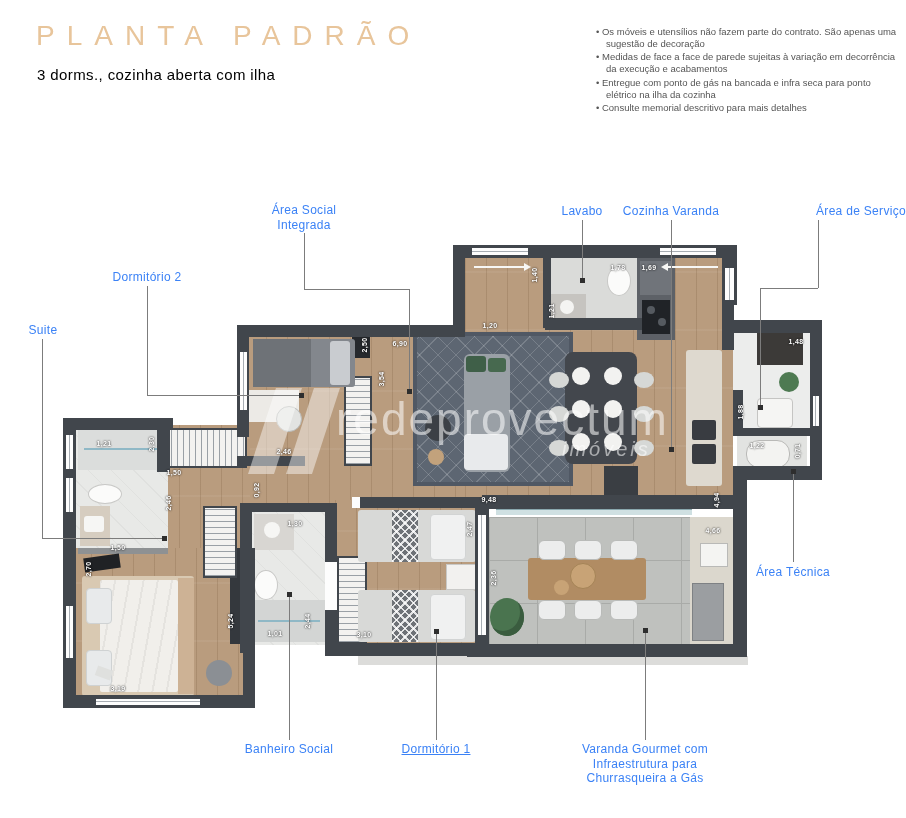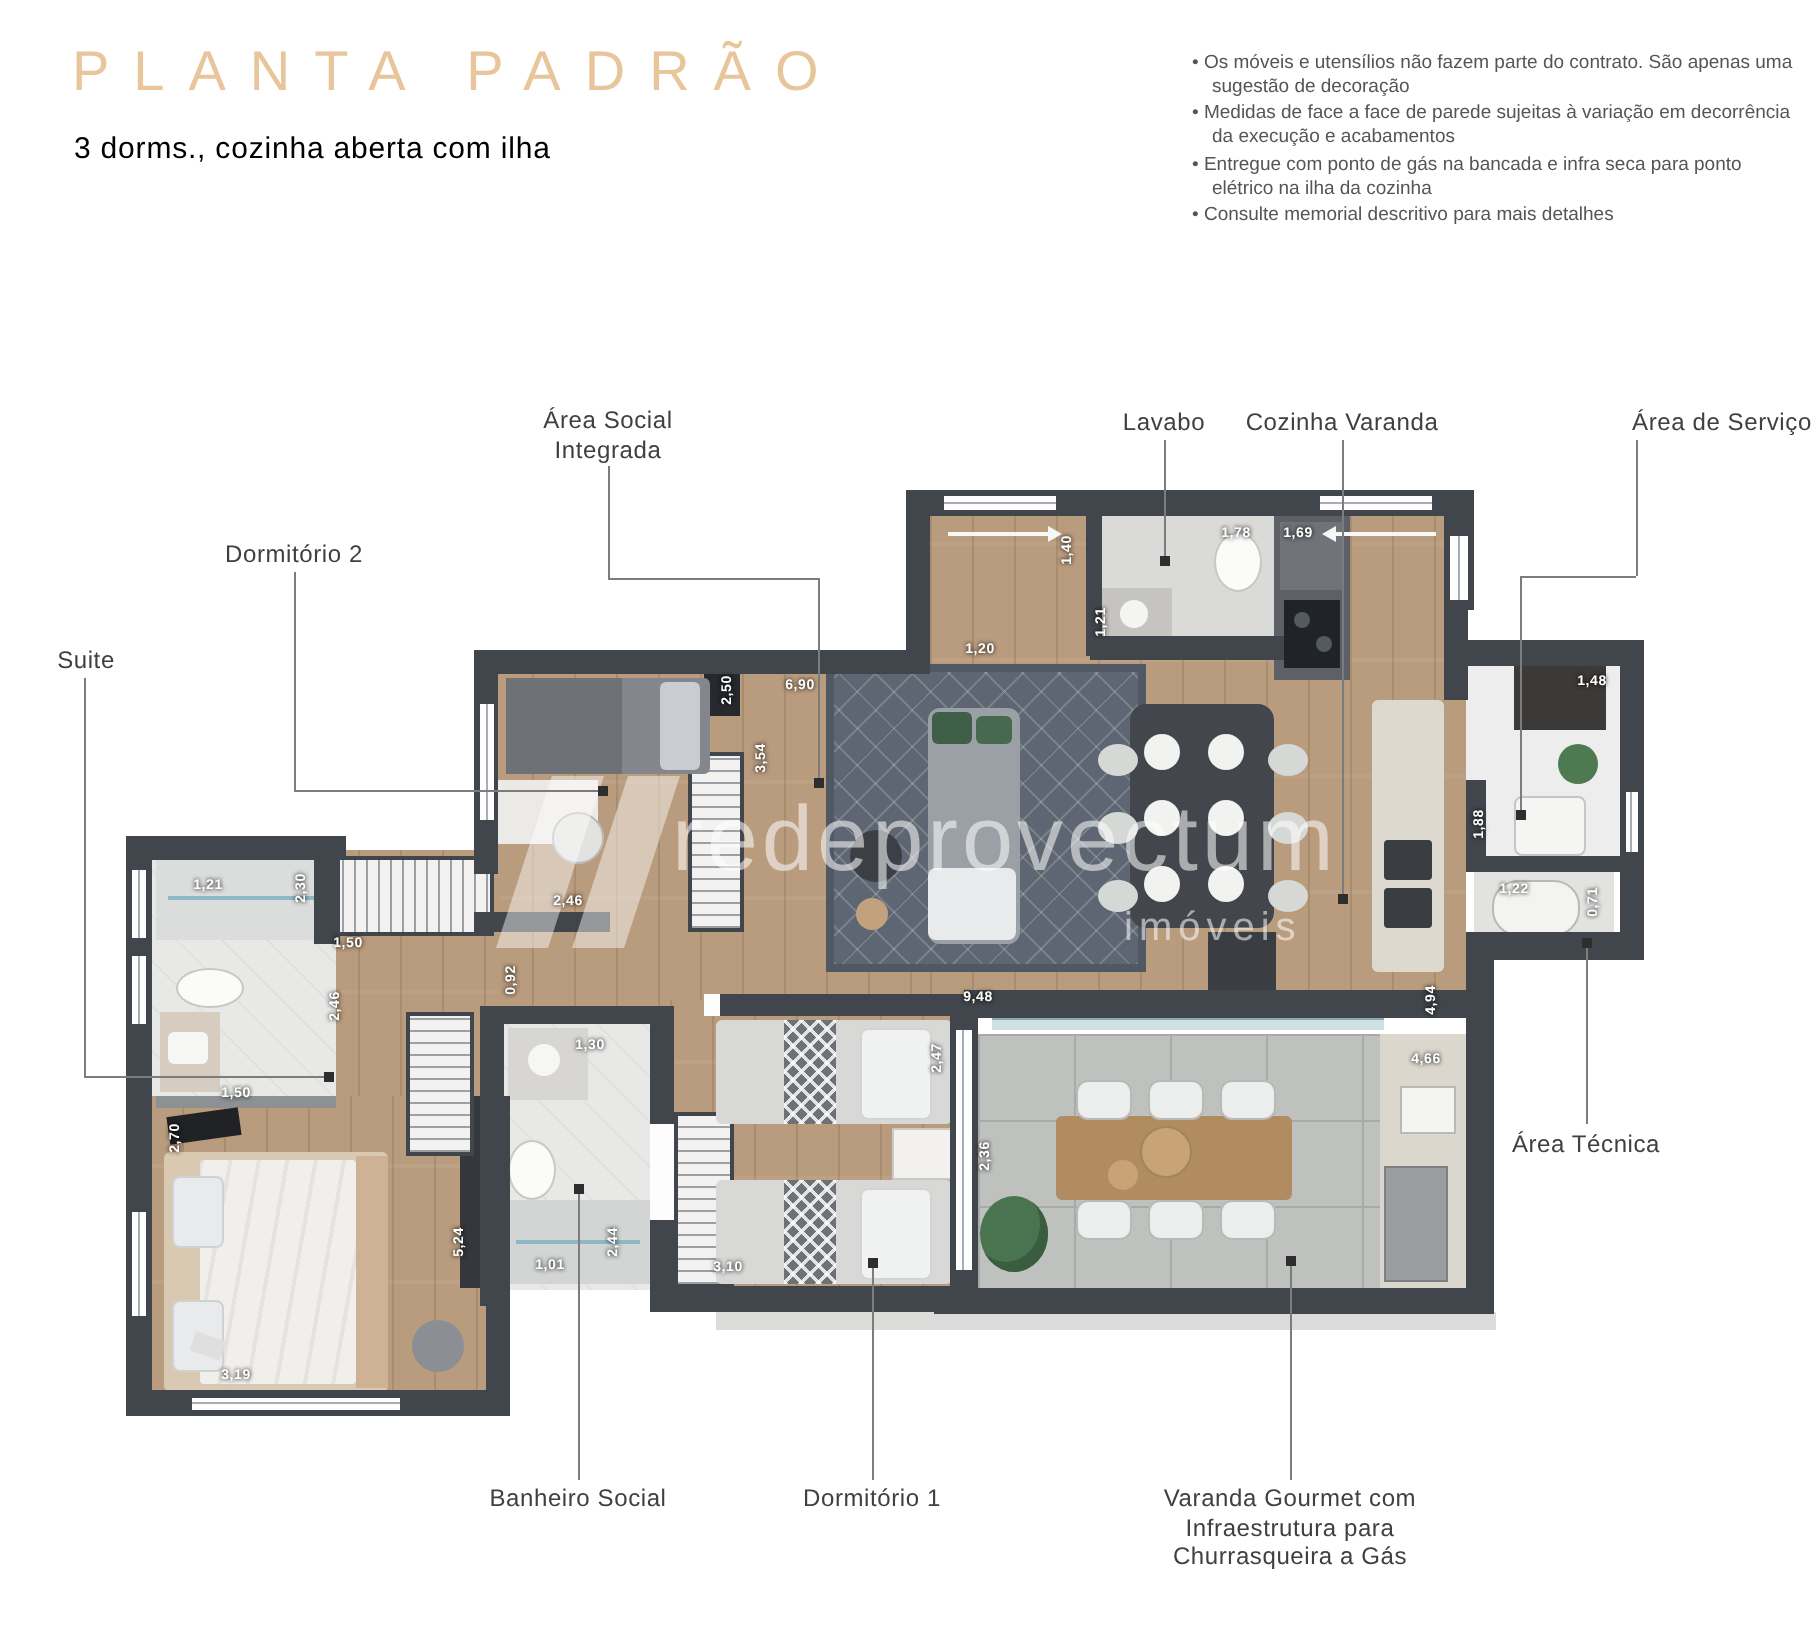--- a/index.html
+++ b/index.html
@@ -34,21 +34,21 @@
       background-image:repeating-linear-gradient(90deg,#9aa0a6 0 1px,transparent 1px 6px);}
   .rug{position:absolute;background:#5d6672;border:4px solid #505864;
        background-image:repeating-linear-gradient(45deg,rgba(255,255,255,.17) 0 1px,transparent 1px 13px),
                         repeating-linear-gradient(-45deg,rgba(255,255,255,.17) 0 1px,transparent 1px 13px);}
   .checker{background:#6e7277;
        background-image:repeating-linear-gradient(45deg,rgba(255,255,255,.8) 0 1.5px,transparent 1.5px 6px),
                         repeating-linear-gradient(-45deg,rgba(255,255,255,.8) 0 1.5px,transparent 1.5px 6px);}
   .dim{position:absolute;transform:translate(-50%,-50%);font-size:7px;font-weight:bold;color:#fff;
        letter-spacing:.3px;text-shadow:0 0 2px rgba(0,0,0,.65),0 0 2px rgba(0,0,0,.5);white-space:nowrap;z-index:40;}
   .dim.v{transform:translate(-50%,-50%) rotate(-90deg);}
-  .rlabel{position:absolute;font-size:12px;color:#404040;text-align:center;line-height:1.22;
+  .rlabel{position:absolute;font-size:12px;color:#3b82f6;text-align:center;line-height:1.22;
           letter-spacing:.3px;z-index:50;}
   .seg{position:absolute;background:#7c7c7c;z-index:45;}
   .dot{position:absolute;width:5px;height:5px;background:#2e2e2e;z-index:46;}
   .wm{position:absolute;color:rgba(255,255,255,.55);z-index:30;white-space:nowrap;}
   .ell{border-radius:50%;}
   .tri-r{position:absolute;width:0;height:0;border-top:4px solid transparent;
          border-bottom:4px solid transparent;border-left:7px solid #f7f7f5;z-index:5;}
   .tri-l{position:absolute;width:0;height:0;border-top:4px solid transparent;
          border-bottom:4px solid transparent;border-right:7px solid #f7f7f5;z-index:5;}
   .aline{position:absolute;height:2px;background:#f7f7f5;z-index:5;}
@@ -246,21 +246,21 @@
     <div class="win z4" style="left:352px;top:497px;width:8px;height:11px;"></div>
 
     <div class="aline" style="left:474px;top:266px;width:50px;"></div>
     <div class="tri-r" style="left:524px;top:263px;"></div>
     <div class="aline" style="left:668px;top:266px;width:50px;"></div>
     <div class="tri-l" style="left:661px;top:263px;"></div>
 
     <div class="wm" style="left:262px;top:388px;width:26px;height:86px;background:rgba(255,255,255,.45);transform:skewX(-18deg);"></div>
     <div class="wm" style="left:300px;top:388px;width:26px;height:86px;background:rgba(255,255,255,.45);transform:skewX(-18deg);"></div>
     <div class="wm" style="left:336px;top:392px;font-size:46px;letter-spacing:2px;">redeprovectum</div>
-    <div class="wm" style="left:562px;top:453px;font-size:20px;letter-spacing:3px;">imóveis</div>
+    <div class="wm" style="left:562px;top:438px;font-size:20px;letter-spacing:3px;font-style:italic;">imóveis</div>
 
     <div id="dims">
         <span class="dim v" style="left: 364px; top: 345px;">2,50</span>
         <span class="dim" style="left: 400px; top: 343px;">6,90</span>
         <span class="dim v" style="left: 381px; top: 379px;">3,54</span>
         <span class="dim" style="left: 284px; top: 451px;">2,46</span>
         <span class="dim" style="left: 174px; top: 472px;">1,50</span>
         <span class="dim" style="left: 104px; top: 443px;">1,21</span>
         <span class="dim v" style="left: 151px; top: 444px;">2,30</span>
         <span class="dim v" style="left: 256px; top: 490px;">0,92</span>
@@ -312,21 +312,21 @@
         <div class="seg" style="left: 818px; top: 220px; width: 1px; height: 68px;"></div>
         <div class="seg" style="left: 760px; top: 288px; width: 58px; height: 1px;"></div>
         <div class="seg" style="left: 760px; top: 288px; width: 1px; height: 117px;"></div>
         <div class="dot" style="left: 758px; top: 405px;"></div>
         <div class="rlabel" style="left: 743px; top: 565px; width: 100px;">Área Técnica</div>
         <div class="seg" style="left: 793px; top: 474px; width: 1px; height: 88px;"></div>
         <div class="dot" style="left: 791px; top: 469px;"></div>
         <div class="rlabel" style="left: 229px; top: 742px; width: 120px;">Banheiro Social</div>
         <div class="seg" style="left: 289px; top: 596px; width: 1px; height: 144px;"></div>
         <div class="dot" style="left: 287px; top: 592px;"></div>
-        <div class="rlabel" style="left: 386px; top: 742px; width: 100px;">Dormitório 1</div>
+        <div class="rlabel" style="left: 386px; top: 742px; width: 100px; text-decoration: underline;">Dormitório 1</div>
         <div class="seg" style="left: 436px; top: 634px; width: 1px; height: 106px;"></div>
         <div class="dot" style="left: 434px; top: 629px;"></div>
         <div class="rlabel" style="left: 578px; top: 742px; width: 134px;">Varanda Gourmet com Infraestrutura para Churrasqueira a Gás</div>
         <div class="seg" style="left: 645px; top: 633px; width: 1px; height: 107px;"></div>
         <div class="dot" style="left: 643px; top: 628px;"></div>
       </div>
   </div>
 </div>
 
 </body></html>

